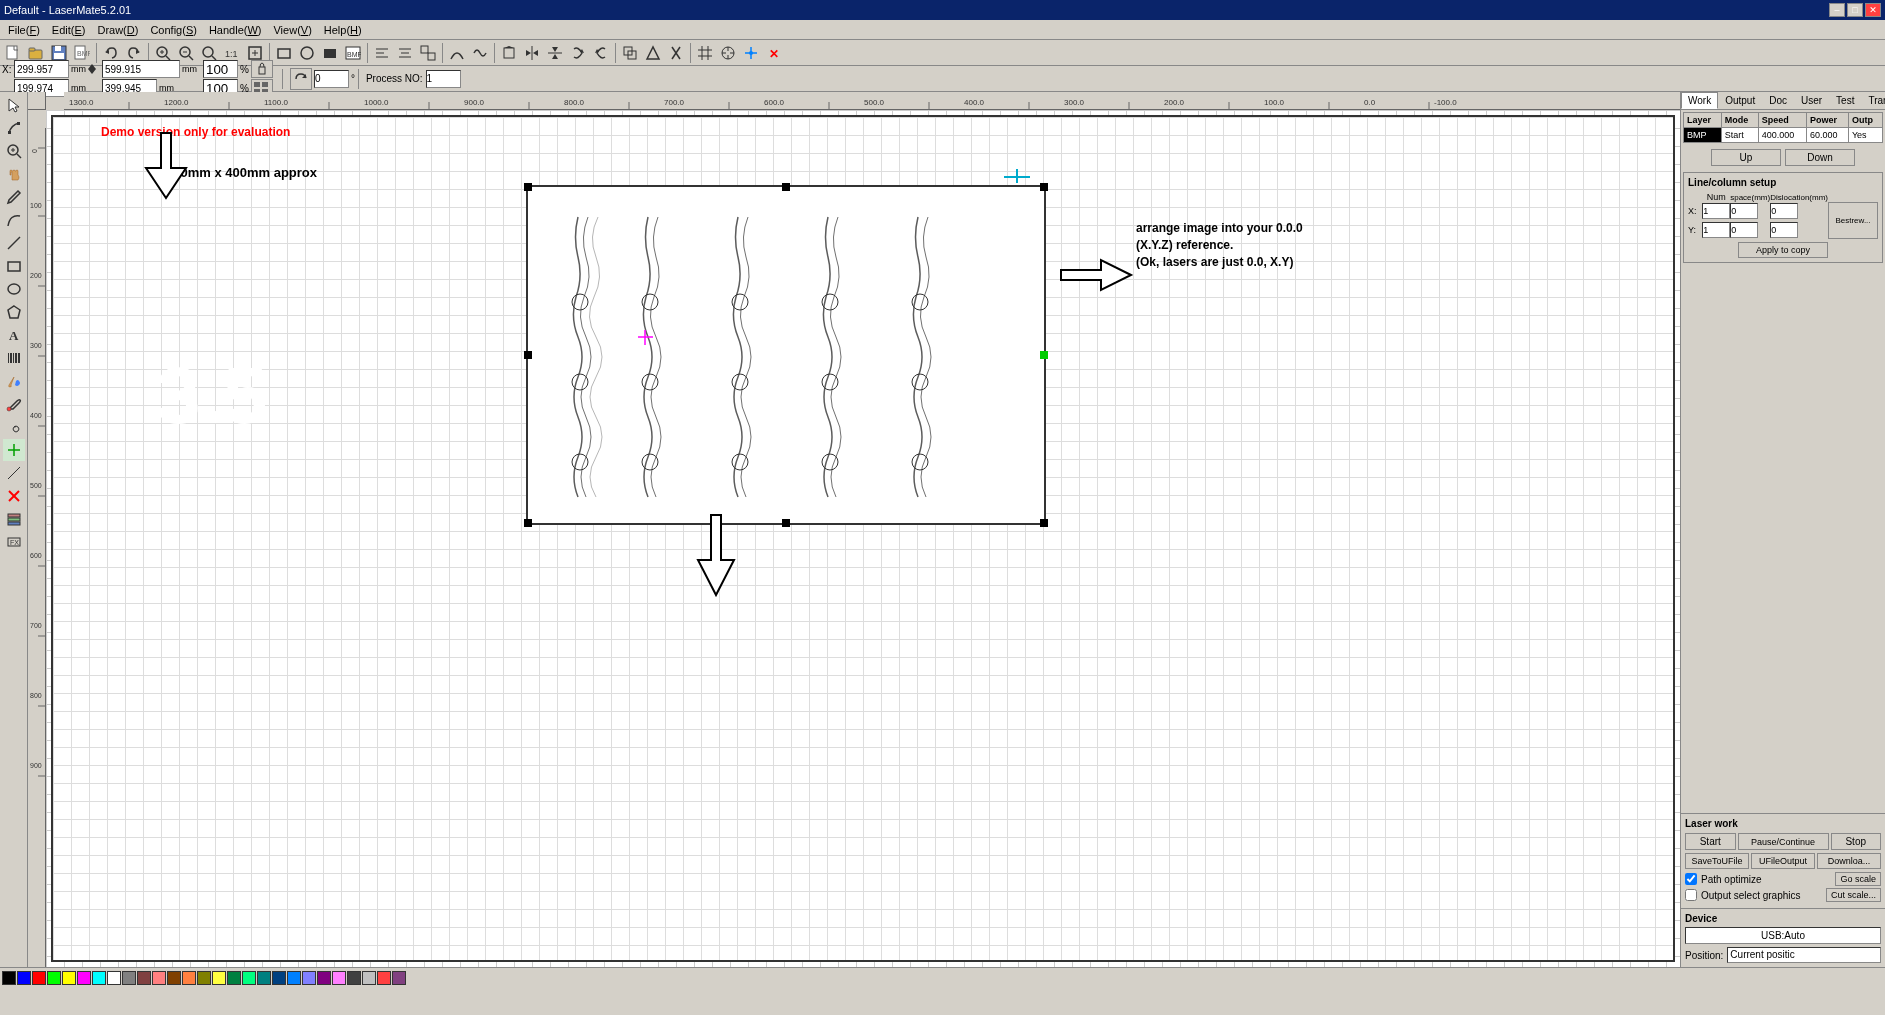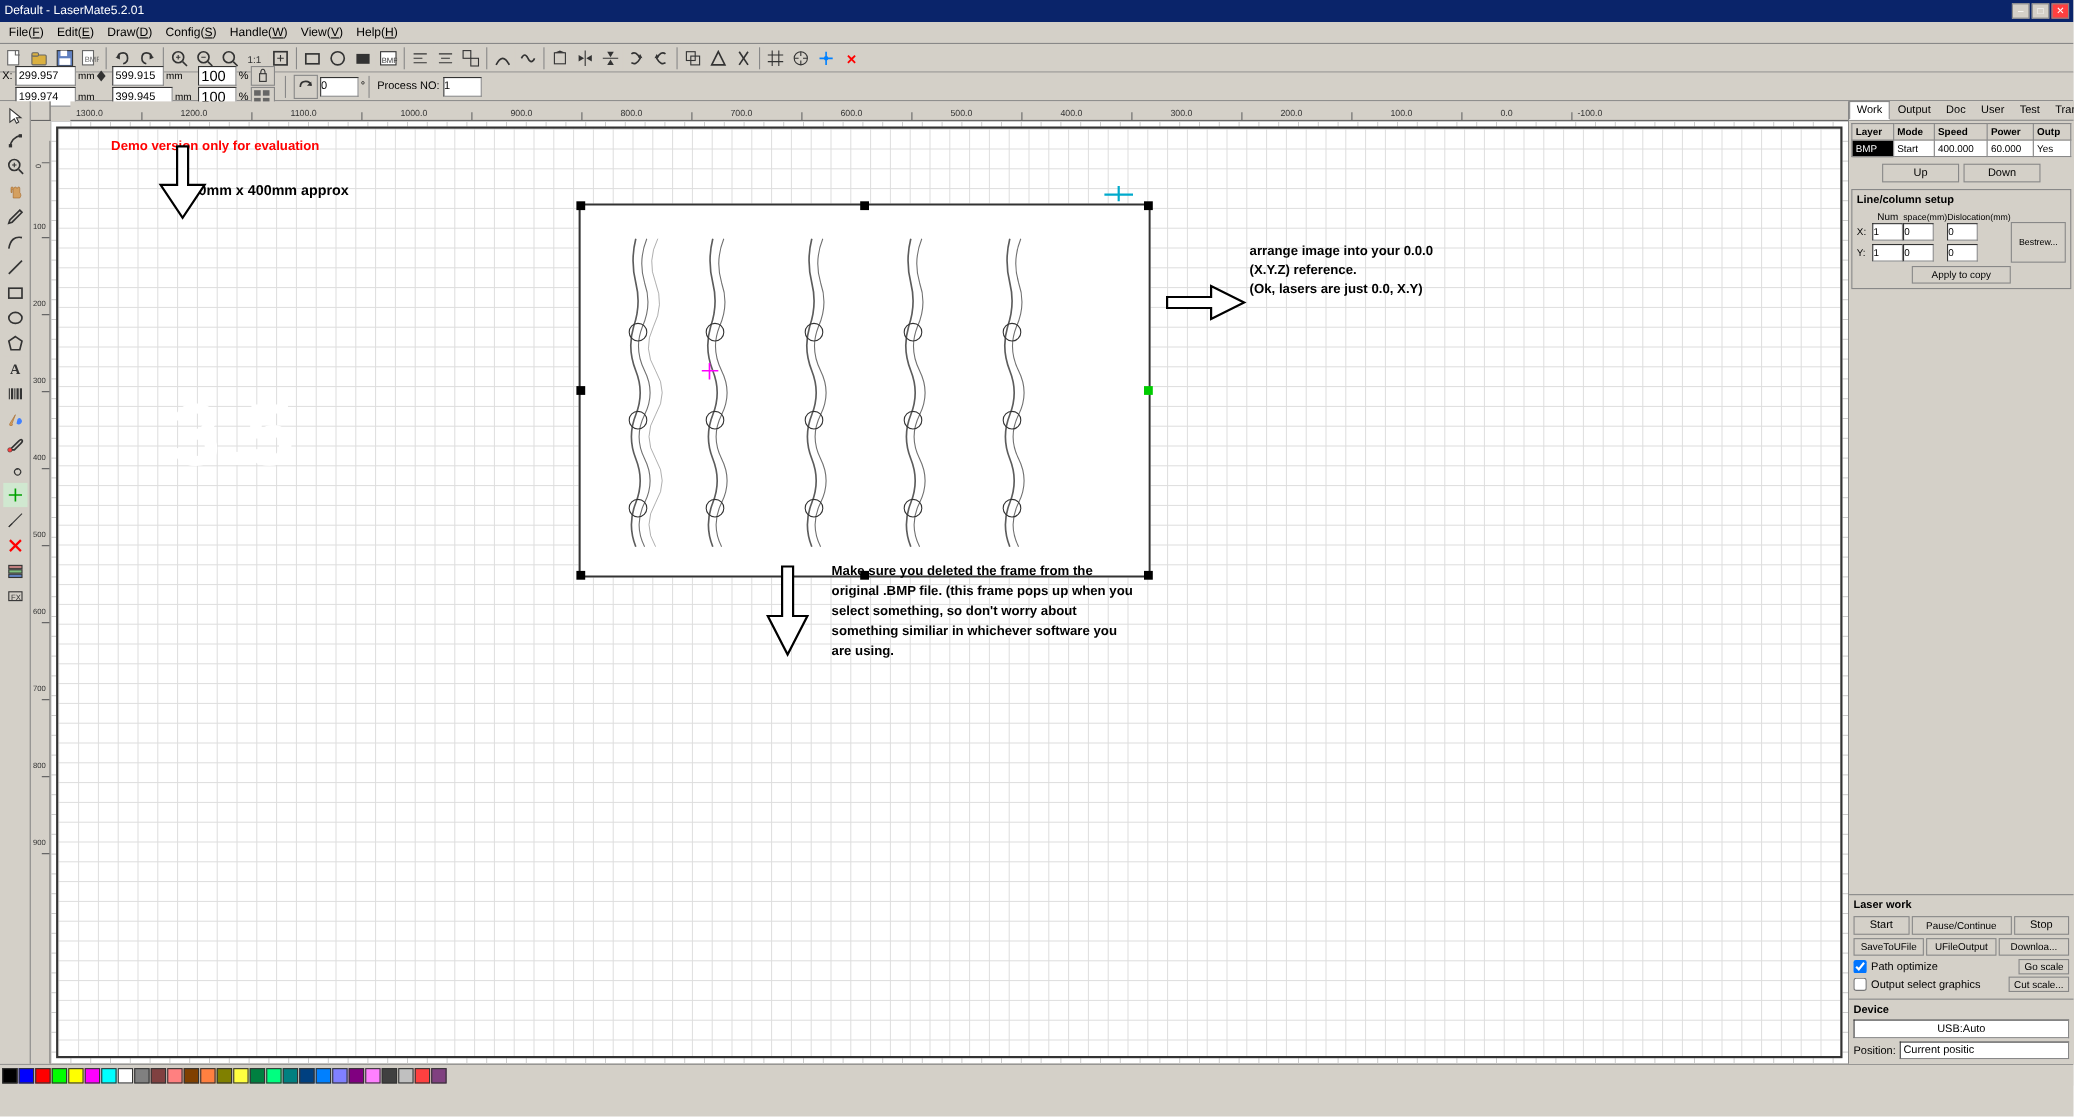--- a/index.html
+++ b/index.html
@@ -314,21 +314,21 @@
         <input class="coord-input" style="width: 55px;" value="199.974">
         <span style="font-size:9px;">mm</span>
       </div>
     </div>
     <div style="display:flex;flex-direction:column;gap:1px;">
       <div style="display:flex;align-items:center;gap:2px;">
         <div style="display:flex;flex-direction:column;width:12px;">
           <div style="width:0;height:0;border-left:4px solid transparent;border-right:4px solid transparent;border-bottom:5px solid #333;cursor:pointer;"></div>
           <div style="width:0;height:0;border-left:4px solid transparent;border-right:4px solid transparent;border-top:5px solid #333;cursor:pointer;"></div>
         </div>
-        <input class="coord-input" style="width: 47px;" value="599.915">
+        <input class="coord-input" style="width: 78px;" value="599.915">
         <span style="font-size:9px;">mm</span>
       </div>
       <div style="display:flex;align-items:center;gap:2px;">
         <div style="width:12px;"></div>
         <input class="coord-input" style="width: 55px;" value="399.945">
         <span style="font-size:9px;">mm</span>
       </div>
     </div>
     <div style="display:flex;flex-direction:column;gap:1px;margin-left:4px;">
       <div style="display:flex;align-items:center;gap:2px;">
@@ -659,21 +659,20 @@
 
         <div style="position:absolute;top:110px;left:1090px;width:170px;">
           <div style="font-size:12px;font-weight:bold;line-height:1.4;">arrange image into your 0.0.0 (X.Y.Z) reference.<br>(Ok, lasers are just 0.0, X.Y)</div>
         </div>
 
         <div style="position:absolute;top:400px;left:640px;">
           <div style="display:flex;gap:10px;align-items:flex-start;">
             <svg width="60" height="90" viewBox="0 0 60 90">
               <polygon points="25,5 35,5 35,50 48,50 30,85 12,50 25,50" fill="white" stroke="black" stroke-width="2"></polygon>
             </svg>
-            <div style="font-size:12px;font-weight:bold;max-width:280px;line-height:1.5;">Make sure you deleted the frame from the original .BMP file. (this frame pops up when you select something, so don't worry about something similiar in whichever software you are using.</div>
           </div>
         </div>
 
       </div>
     </div>
   </div>
 
   <div id="right-panel" style="width:205px;background:#d4d0c8;border-left:1px solid #888;display:flex;flex-direction:column;font-size:11px;overflow-y:auto;">
 
     <div class="tab-bar">

